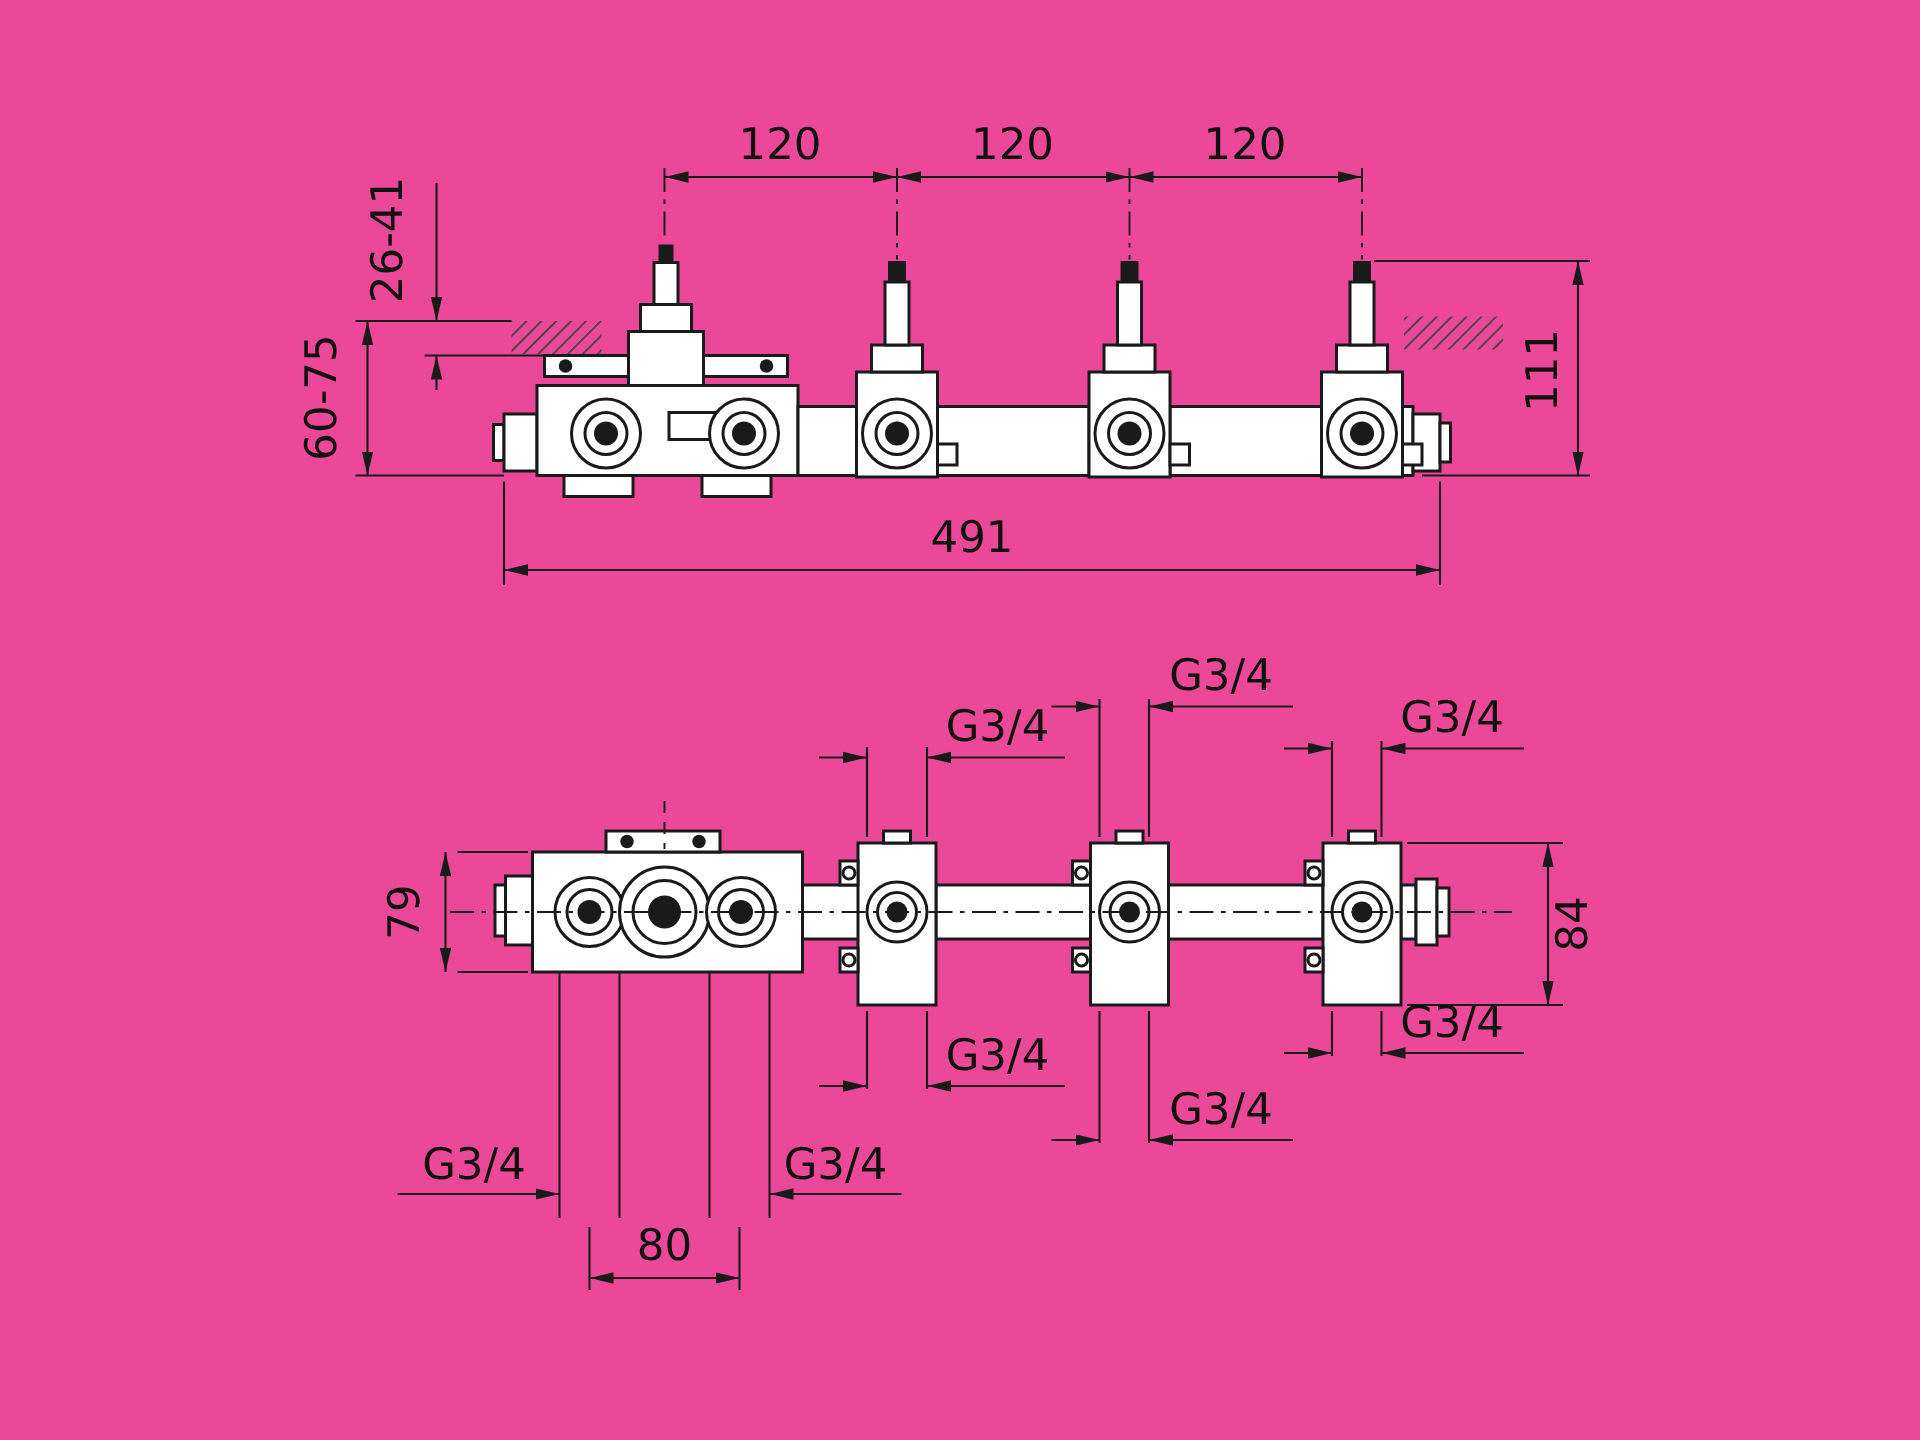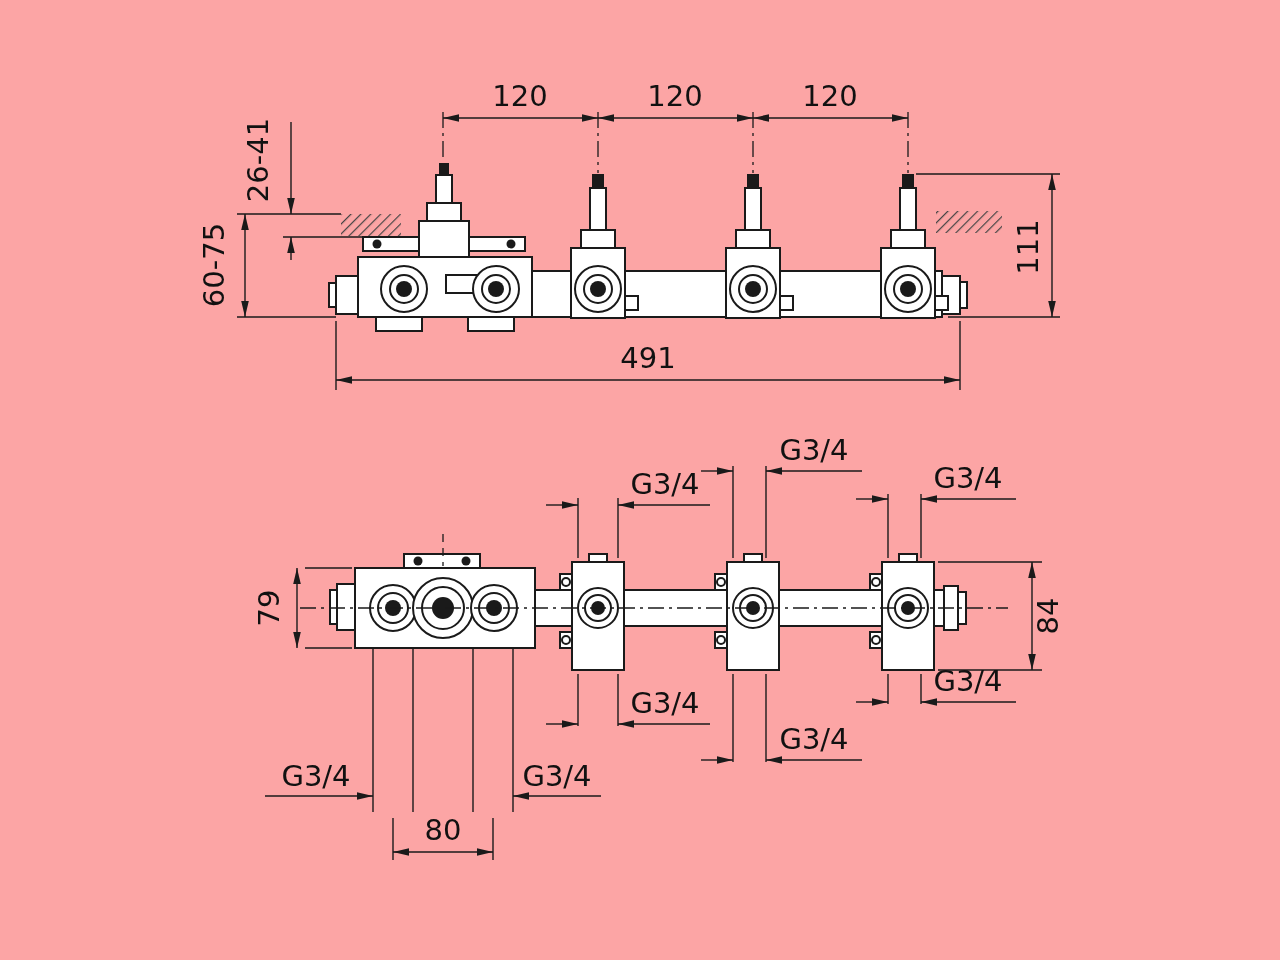--- a/index.html
+++ b/index.html
@@ -1,16 +1,16 @@
 <!DOCTYPE html>
 <html><head>
 <meta charset="utf-8">
 <style>
   html,body{margin:0;padding:0;background:#fff;}
-  .stage{position:relative;width:1280px;height:960px;background:#fca5a5;overflow:hidden;
+  .stage{position:relative;width:1280px;height:960px;background:#ec4899;overflow:hidden;
          font-family:"DejaVu Sans",sans-serif;}
   svg{position:absolute;left:0;top:0;}
   
   .p  {stroke:#1a1a1a;stroke-width:2;fill:#fff;}
   .pd {fill:#1a1a1a;stroke:none;}
   
   .d  {stroke:#1a1a1a;stroke-width:1.4;fill:none;}
   
   .cl {stroke:#1a1a1a;stroke-width:1.3;fill:none;stroke-dasharray:16 5 3 5;}
   .dash{stroke:#1a1a1a;stroke-width:1.3;fill:none;stroke-dasharray:8 6;}

